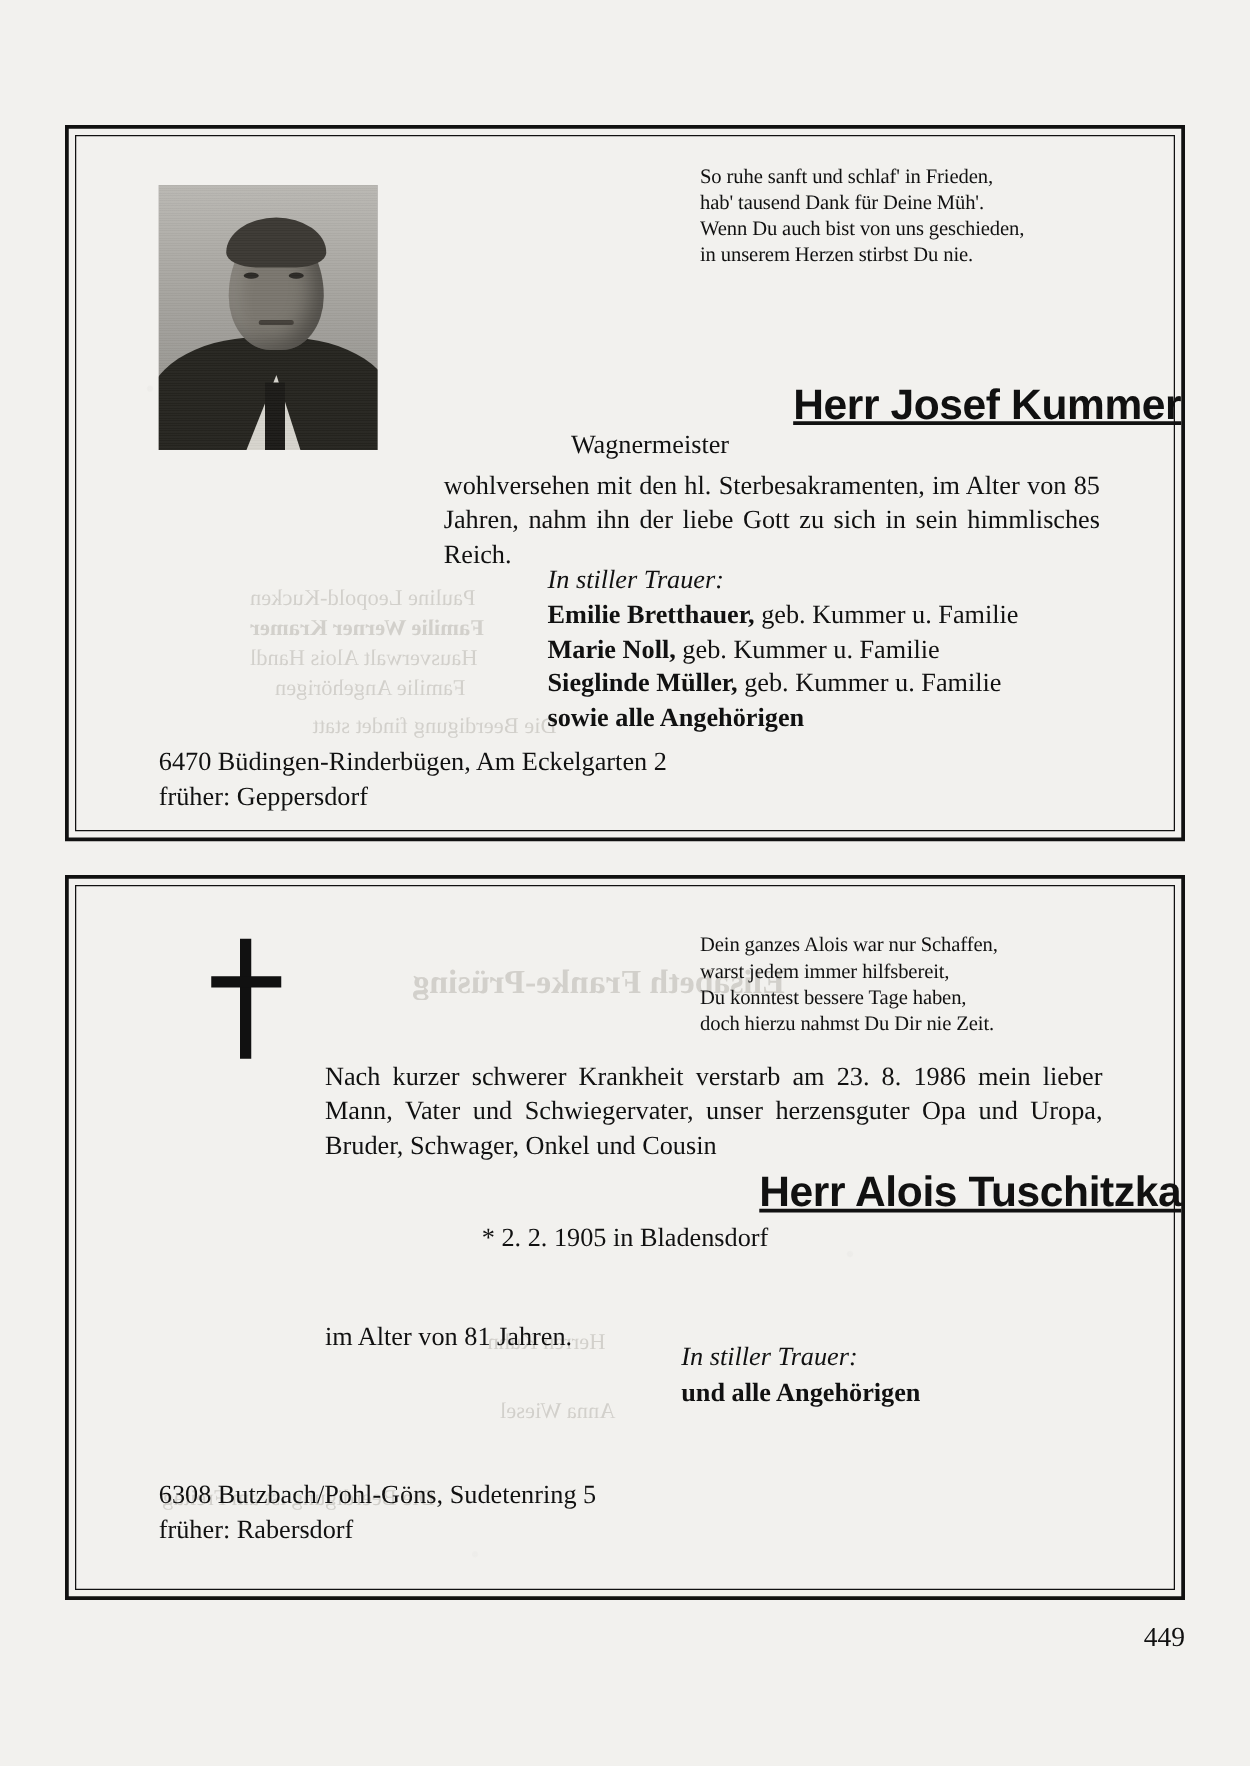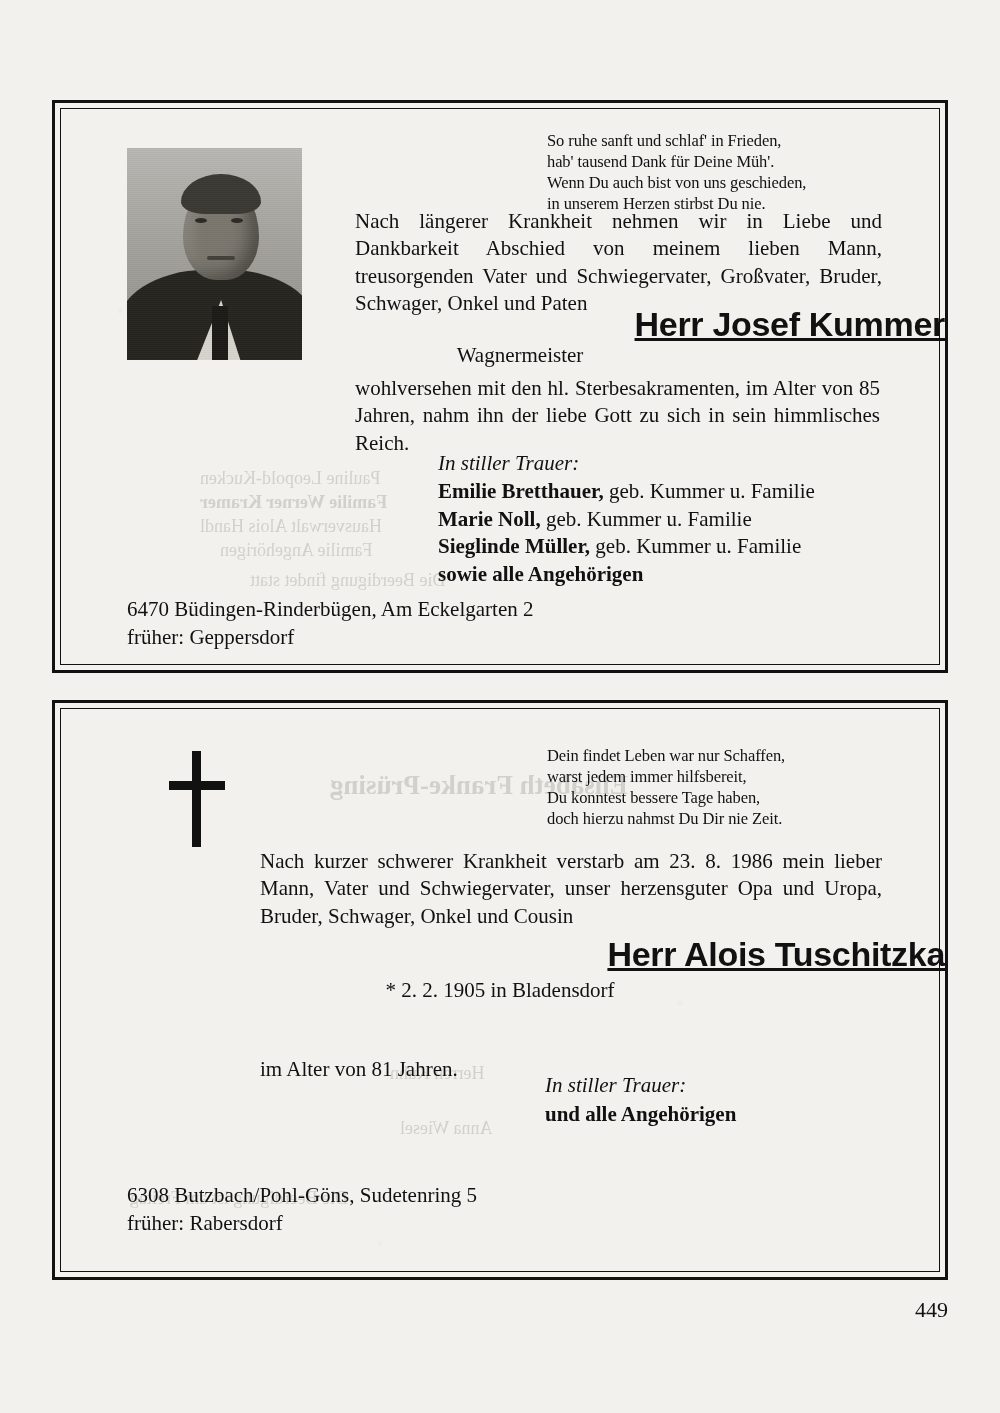--- a/index.html
+++ b/index.html
@@ -111,21 +111,21 @@
     background-image: repeating-linear-gradient(0deg, rgba(255,255,255,.05) 0 1px, rgba(0,0,0,.05) 1px 2px);
     opacity: .5;
   }
 
   .verse {
     position: absolute;
     font-size: 16.5px;
     line-height: 1.28;
     letter-spacing: -0.1px;
   }
-  .verse div { white-space: nowrap; }
+  .verse div { white-space: nowrap; margin-left: 13px; }
 
   .para {
     position: absolute;
     font-size: 21px;
     line-height: 1.3;
     text-align: justify;
   }
   .para.last-center { text-align: left; margin-top: 28px; }
 
   .name {
@@ -217,21 +217,20 @@
         <div class="grain"></div>
       </div>
 
       <div class="verse" style="left: 492px; top: 27px; width: 360px;">
         <div>So ruhe sanft und schlaf' in Frieden,</div>
         <div>hab' tausend Dank für Deine Müh'.</div>
         <div>Wenn Du auch bist von uns geschieden,</div>
         <div>in unserem Herzen stirbst Du nie.</div>
       </div>
 
-      <div class="para" style="left: 300px; top: 105px; width: 527px;">Nach längerer Krankheit nehmen wir in Liebe und Dankbarkeit Abschied von meinem lieben Mann, treusorgenden Vater und Schwiegervater, Großvater, Bruder, Schwager, Onkel und Paten</div>
 
       <div class="name" style="top: 202px;">Herr Josef Kummer</div>
       <div class="subname" style="top: 240px; padding-left: 20px;">Wagnermeister</div>
 
       <div class="para" style="left: 300px; top: 272px; width: 525px;">wohlversehen mit den hl. Sterbesakramenten, im Alter von 85 Jahren, nahm ihn der liebe Gott zu sich in sein himmlisches Reich.</div>
 
       <div class="mourn-label" style="left: 383px; top: 348px;">In stiller Trauer:</div>
 
       <div class="mourn-list" style="left: 383px; top: 375px;">
         <div><span class="b">Emilie Bretthauer,</span><span> geb. Kummer u. Familie</span></div>
@@ -251,21 +250,21 @@
   <div class="notice notice-2">
     <div class="inner"></div>
     <div class="content">
 
       <div class="cross">
         <div class="v"></div>
         <div class="h"></div>
       </div>
 
       <div class="verse" style="left: 492px; top: 42px; width: 360px;">
-        <div>Dein findet Leben war nur Schaffen,</div>
+        <div>Dein ganzes Alois war nur Schaffen,</div>
         <div>warst jedem immer hilfsbereit,</div>
         <div>Du konntest bessere Tage haben,</div>
         <div>doch hierzu nahmst Du Dir nie Zeit.</div>
       </div>
 
       <div class="para" style="left: 205px; top: 145px; width: 622px;">Nach kurzer schwerer Krankheit verstarb am 23. 8. 1986 mein lieber Mann, Vater und Schwiegervater, unser herzensguter Opa und Uropa, Bruder, Schwager, Onkel und Cousin</div>
 
       <div class="name" style="top: 232px;">Herr Alois Tuschitzka</div>
       <div class="subname" style="top: 275px;">* 2. 2. 1905 in Bladensdorf</div>
 

